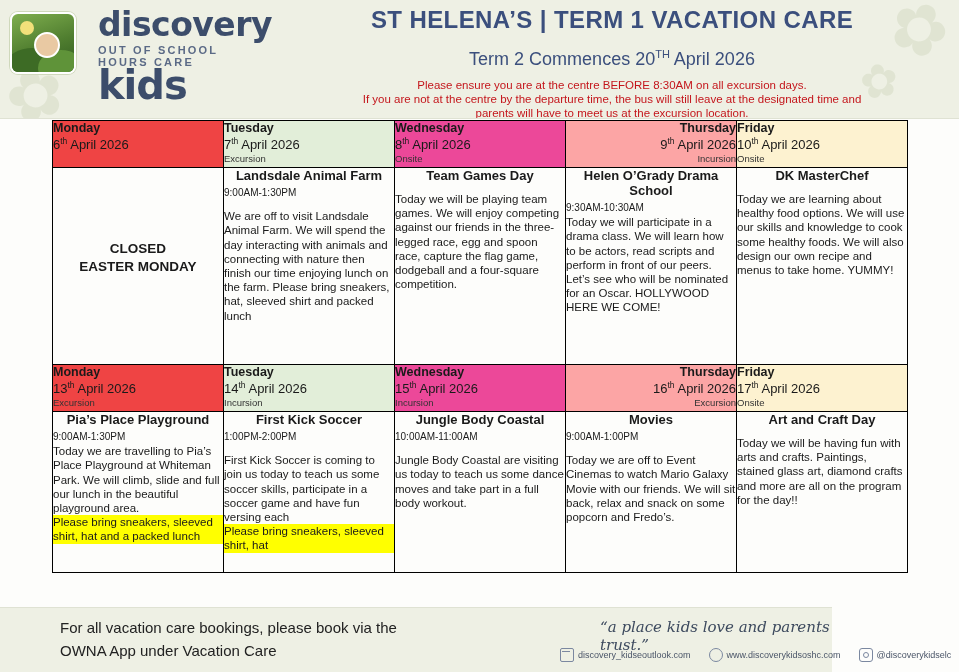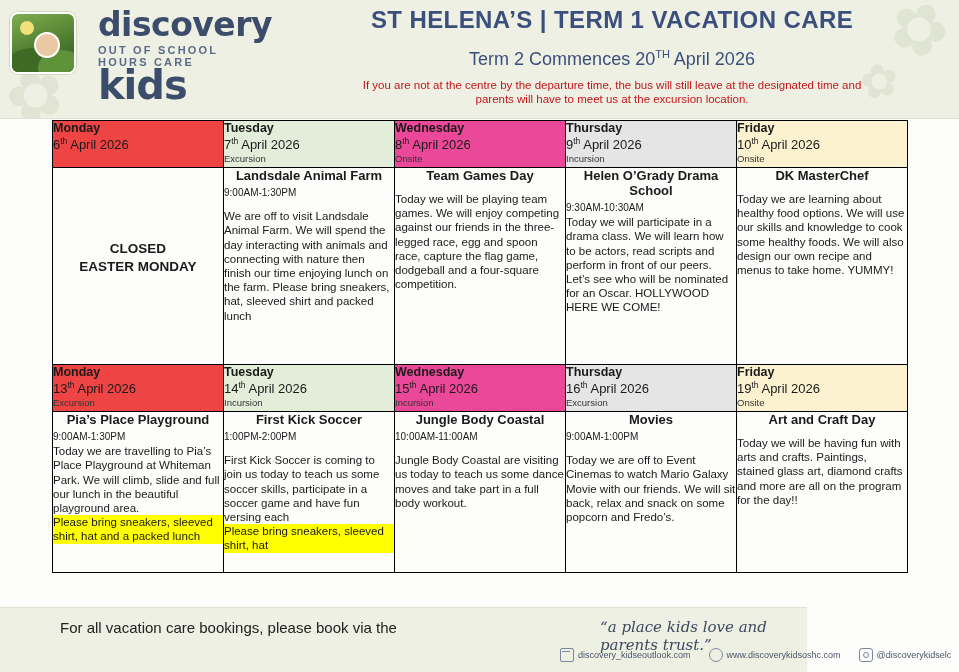--- a/index.html
+++ b/index.html
@@ -82,21 +82,21 @@
     height:46px;padding:4px 6px 3px 6px;
     font-size:12.5px;
   }
   .datecell .dow{font-weight:bold;color:#1a1a1a;font-size:12.5px;}
   .datecell .dte{font-size:13px;margin-top:1px;}
   .datecell .dte sup{font-size:8.5px;}
   .datecell .typ{font-size:9.5px;color:#333;margin-top:1px;}
   .bg-mon{background:#ef4444;}
   .bg-tue{background:#e2eed9;}
   .bg-wed{background:#ec4899;}
-  .bg-thu{background:#e5e5e5;}
+  .bg-thu{background:#fca5a5;text-align:right;}
   .bg-fri{background:#fdf2d0;}
 
   .bodycell{
     padding:6px 7px 8px 7px;
     font-size:11.6px;line-height:14.2px;
     height:196px;
   }
   .act-title{
     text-align:center;font-weight:bold;font-size:13px;margin-bottom:3px;line-height:15px;
   }
@@ -106,21 +106,21 @@
   .hl{background:#ffff00;}
   .closed{
     text-align:center;font-weight:bold;font-size:13.5px;line-height:18px;
     padding-top:72px;
   }
   .row2 .bodycell{height:160px;}
 
   
   .footer{
     position:absolute;left:0;bottom:0;width:807px;height:64px;
-    background:#eef0e4;border-top:1px solid #dfe2d3;
+    background:#eef0e4;border-top:1px solid #dfe2d3;padding-left:25px;
   }
   .foot-left{
     position:absolute;left:60px;top:8px;font-size:15px;line-height:23px;color:#222;
   }
   .foot-script{
     position:absolute;left:600px;top:10px;
     font-family:"DejaVu Serif", serif;font-style:italic;font-size:15px;color:#3d4a5e;
   }
   .foot-contacts{
     position:absolute;left:560px;top:40px;display:flex;gap:18px;font-size:9px;color:#4a5568;align-items:center;
@@ -156,20 +156,21 @@
         <div class="logo-kids">kids</div>
       </div>
     </div>
 
     <div class="head-center">
       <div class="title1">ST HELENA’S | TERM 1 VACATION CARE</div>
       <div class="title2">
         <span>Term 2 Commences 20</span><sup>TH</sup><span> April 2026</span>
       </div>
       <div class="warn">
+        <div>Please ensure you are at the centre BEFORE 8:30AM on all excursion days.</div>
         <div>If you are not at the centre by the departure time, the bus will still leave at the designated time and</div>
         <div>parents will have to meet us at the excursion location.</div>
       </div>
     </div>
   </div>
 
   <table class="cal">
 
     <tbody>
         <tr>
@@ -245,21 +246,21 @@
         <div class="dte"><span>15</span><sup>th</sup><span> April 2026</span></div>
         <div class="typ">Incursion</div>
       </td>
       <td class="datecell bg-thu">
         <div class="dow">Thursday</div>
         <div class="dte"><span>16</span><sup>th</sup><span> April 2026</span></div>
         <div class="typ">Excursion</div>
       </td>
       <td class="datecell bg-fri">
         <div class="dow">Friday</div>
-        <div class="dte"><span>19</span><sup>th</sup><span> April 2026</span></div>
+        <div class="dte"><span>17</span><sup>th</sup><span> April 2026</span></div>
         <div class="typ">Onsite</div>
       </td>
     </tr>
 
     <tr class="row2">
       <td class="bodycell">
         <div class="act-title">Pia’s Place Playground</div>
         <div class="act-time nomargin">9:00AM-1:30PM</div>
         <div class="act-desc">Today we are travelling to Pia’s Place Playground at Whiteman Park. We will climb, slide and full our lunch in the beautiful playground area.</div>
         <div class="act-desc hl">Please bring sneakers, sleeved shirt, hat and a packed lunch</div>
@@ -285,20 +286,21 @@
         <div class="act-time"></div>
         <div class="act-desc">Today we will be having fun with arts and crafts. Paintings, stained glass art, diamond crafts and more are all on the program for the day!!</div>
       </td>
     </tr>
   </tbody>
     </table>
 
   <div class="footer">
     <div class="foot-left">
       <div>For all vacation care bookings, please book via the</div>
+      <div>OWNA App under Vacation Care</div>
     </div>
     <div class="foot-script">“a place kids love and parents trust.”</div>
     <div class="foot-contacts">
       <div class="ci">
         <span class="cico mail"></span>
         <span>discovery_kidseoutlook.com</span>
       </div>
       <div class="ci">
         <span class="cico glob"></span>
         <span>www.discoverykidsoshc.com</span>

